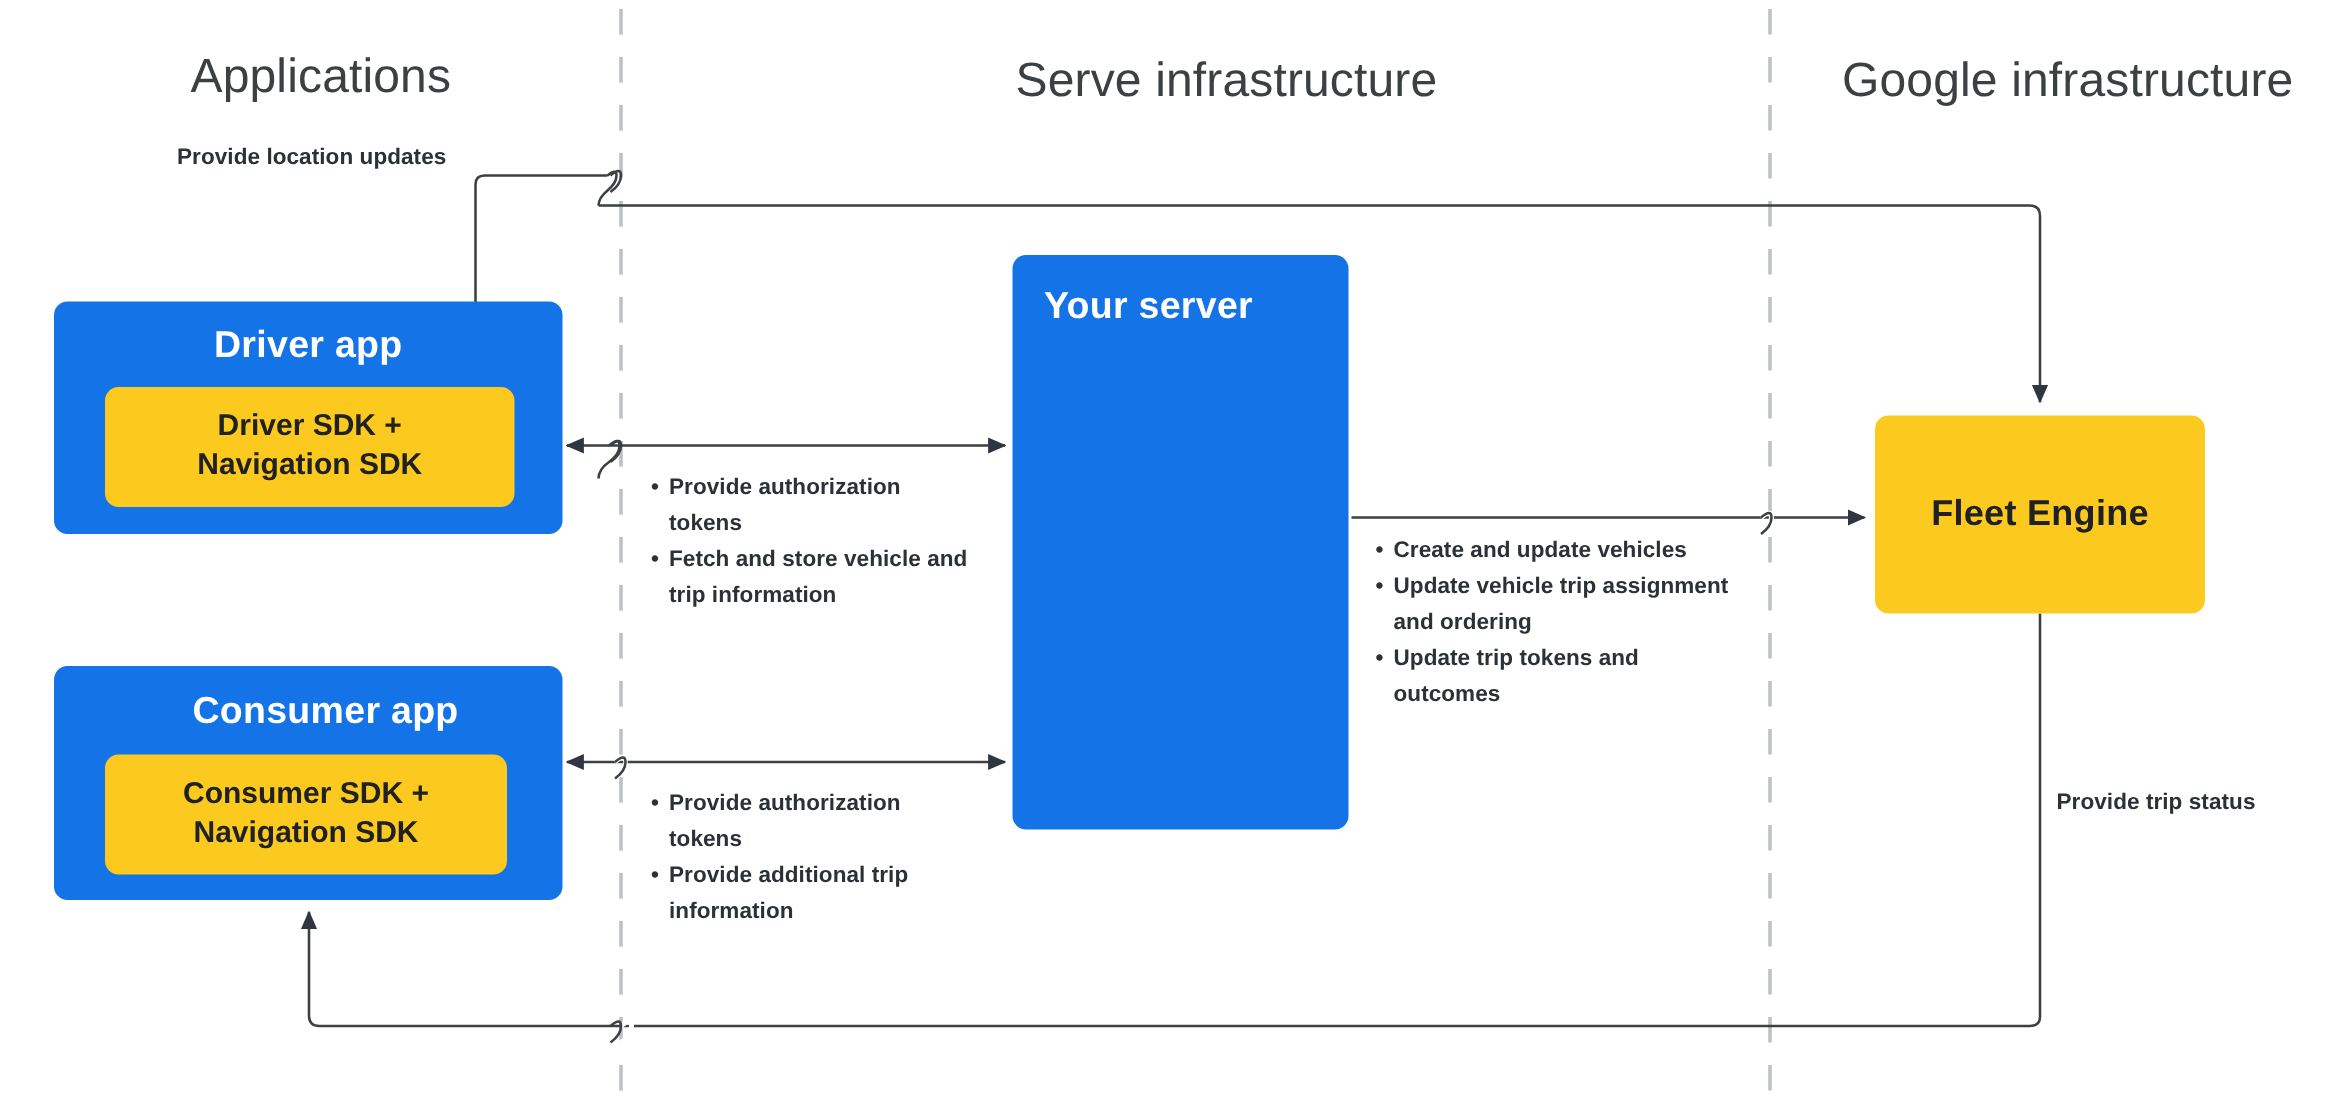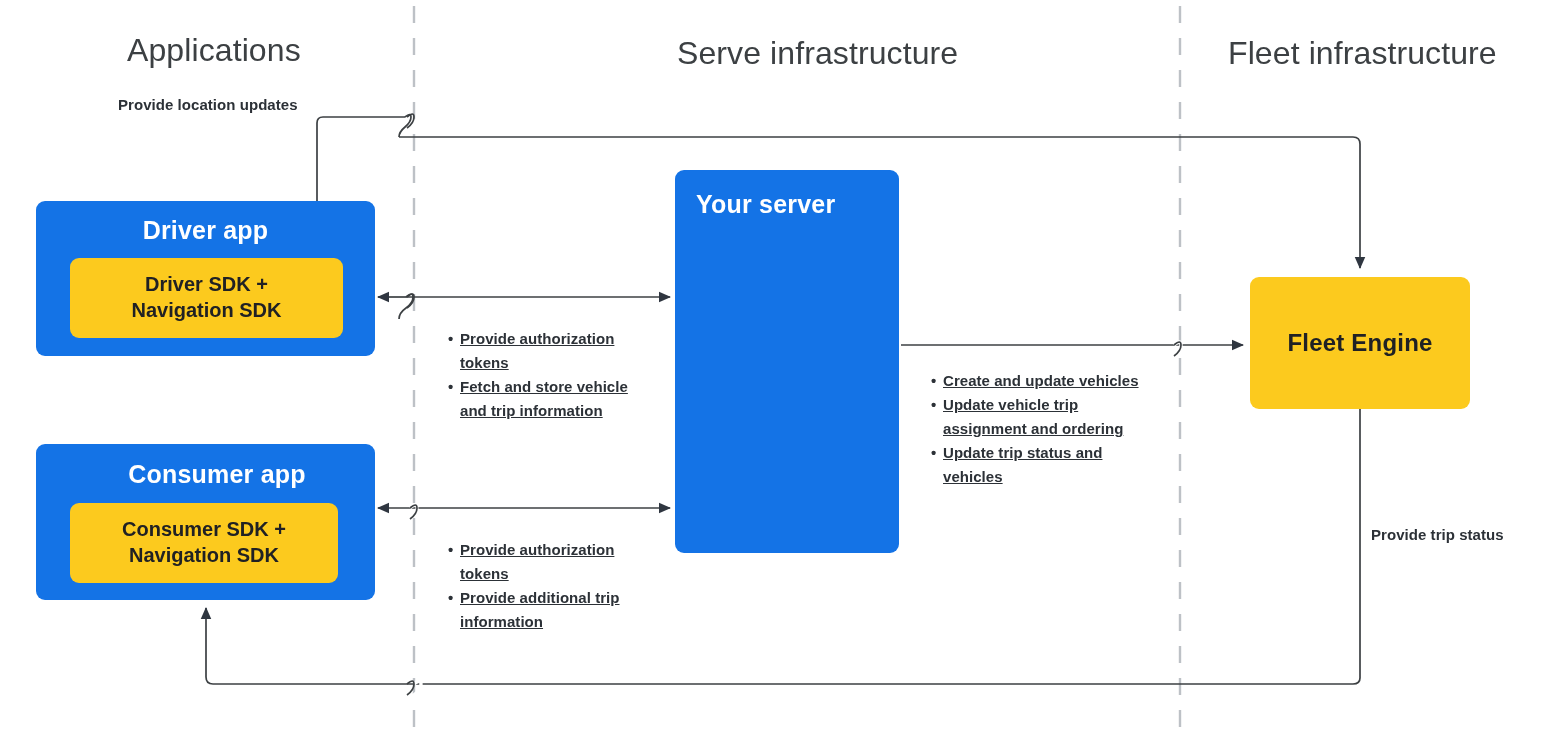--- a/index.html
+++ b/index.html
@@ -125,24 +125,23 @@
   
   .bullet-list {
     position: absolute;
     font-size: 15px;
     font-weight: 700;
     color: #2c3137;
     line-height: 1.6;
     letter-spacing: 0.05px;
   }
   .bullet-list ul {
-    margin: 18px;
+    margin: 4px;
     padding: 0;
     list-style: none;
-    text-decoration: underline;
   }
   .bullet-list li {
     position: relative;
     padding-left: 12px;
     margin: 0;
   }
   .bullet-list li::before {
     content: "\2022";
     position: absolute;
     left: 0;
@@ -210,21 +209,21 @@
     </g>
 
     <g>
       <path d="M 407 117 q 7 -6 7 0 q 0 6 -7 11" fill="none" stroke="#3c4043" stroke-width="1.7"></path>
       <path d="M 407 297 q 7 -6 7 0 q 0 6 -7 11" fill="none" stroke="#3c4043" stroke-width="1.7"></path>
     </g>
   </svg>
 
   <div class="col-header" id="hdr-applications">Applications</div>
   <div class="col-header" id="hdr-your-infra">Serve infrastructure</div>
-  <div class="col-header" id="hdr-google-infra">Fleet infrastructure</div>
+  <div class="col-header" id="hdr-google-infra">Google infrastructure</div>
 
   <div class="edge-label" id="label-location-updates">Provide location updates</div>
   <div class="edge-label" id="label-trip-status">Provide trip status</div>
 
   <div class="box app-box" id="driver-app">
     <div class="app-title" id="driver-app-title">Driver app</div>
   </div>
   <div class="sdk-box" id="driver-sdk">Driver SDK +<br>Navigation SDK</div>
 
   <div class="box app-box" id="consumer-app">
@@ -251,17 +250,17 @@
     <ul>
         <li>Provide authorization tokens</li>
         <li>Provide additional trip information</li>
       </ul>
   </div>
 
   <div class="bullet-list" id="bullets-server">
     <ul>
         <li>Create and update vehicles</li>
         <li>Update vehicle trip assignment and ordering</li>
-        <li>Update trip status and vehicles</li>
+        <li>Update trip tokens and outcomes</li>
       </ul>
   </div>
 
 </div>
 
 </body></html>

